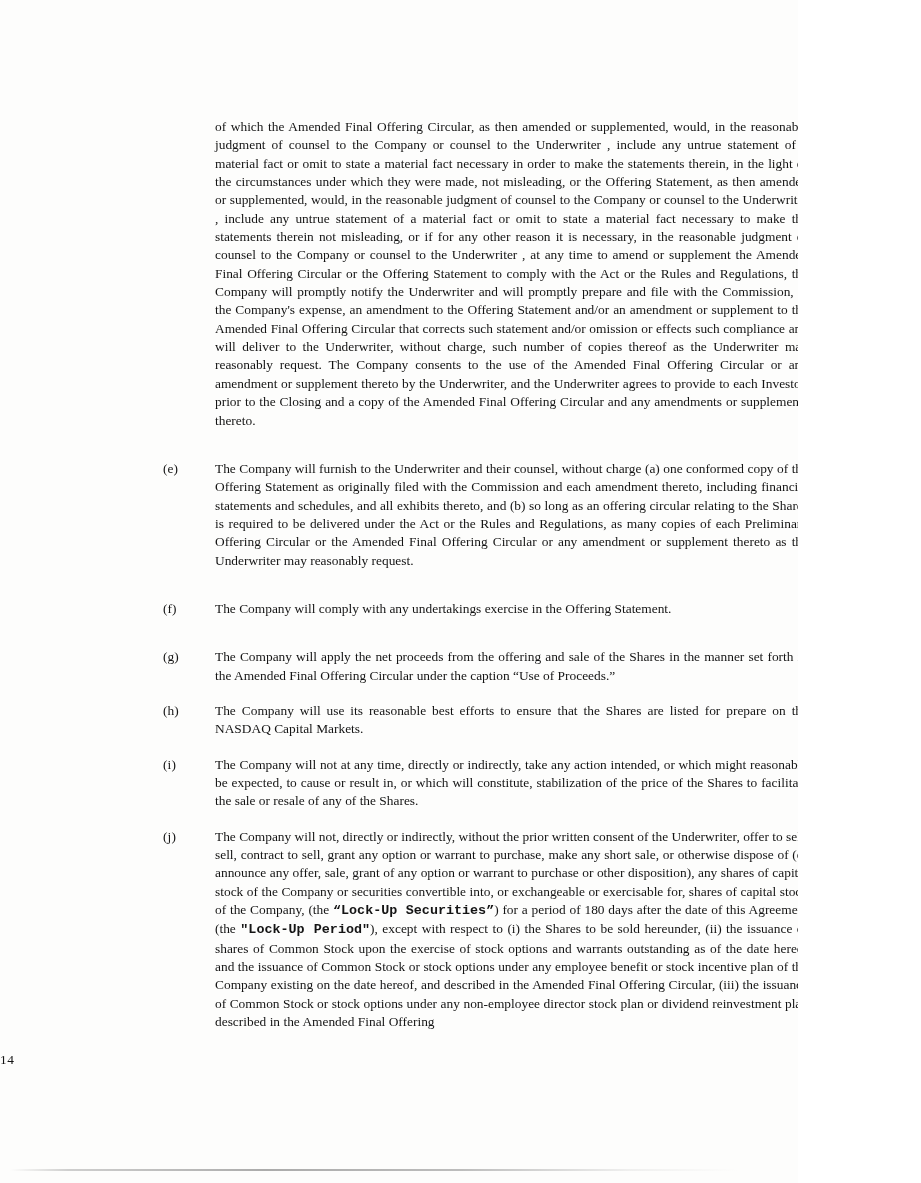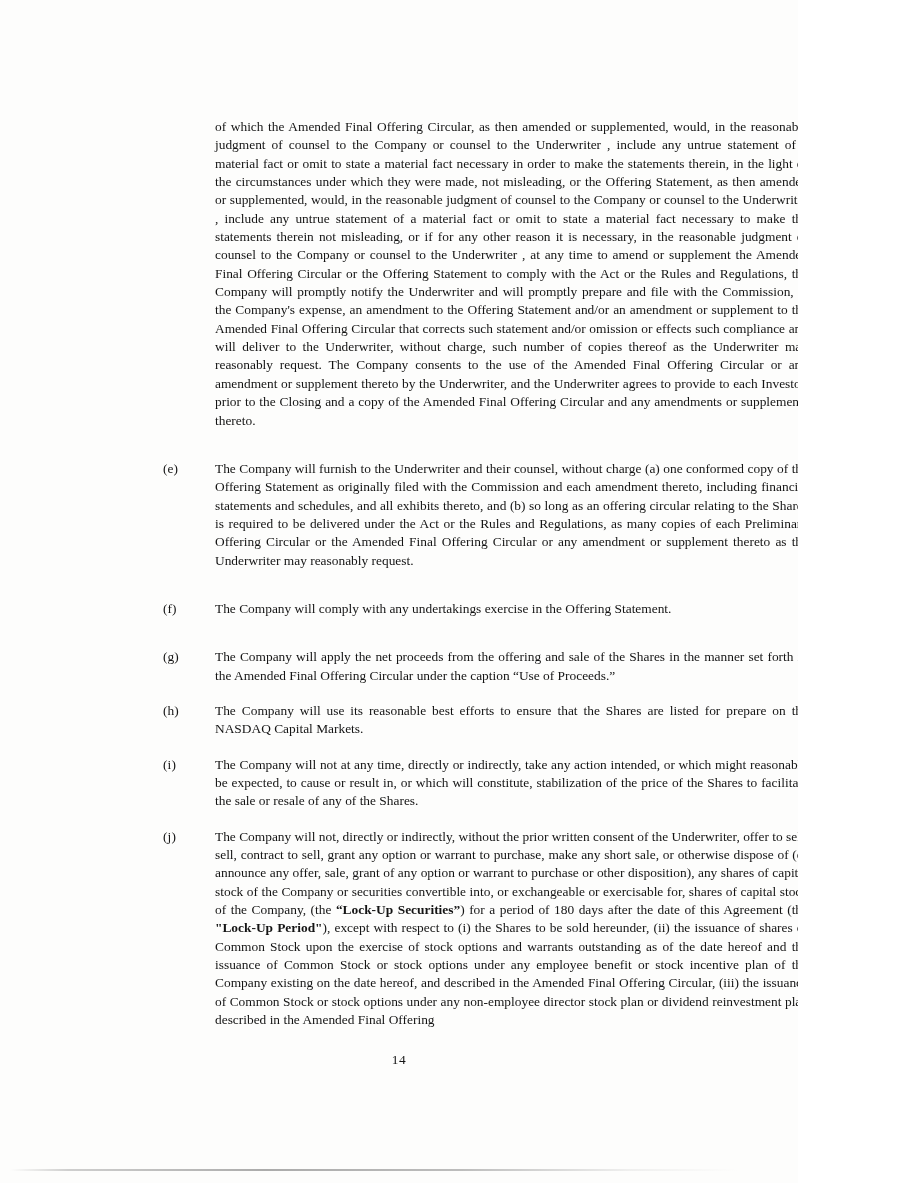--- a/index.html
+++ b/index.html
@@ -86,28 +86,27 @@
     text-justify: inter-word;
   }
 
   .para-continuation .para-body {
     width: 100%;
   }
 
   .gap-lg { height: 30px; }
   .gap-md { height: 17px; }
 
-  .b { font-weight: bold; }
+  .b { font-weight: bold; font-family: Liberation Mono, monospace; }
 
   .page-number {
     position: absolute;
     left: 0;
     right: 0;
     top: 1052px;
-    text-align: center;
     font-size: 13.4px;
     font-family: "Liberation Serif", "DejaVu Serif", serif;
     letter-spacing: 0.5px;
   }
 
   
   .body-text, .page-number { color: #141414; }
 </style>
 </head>
 <body>

